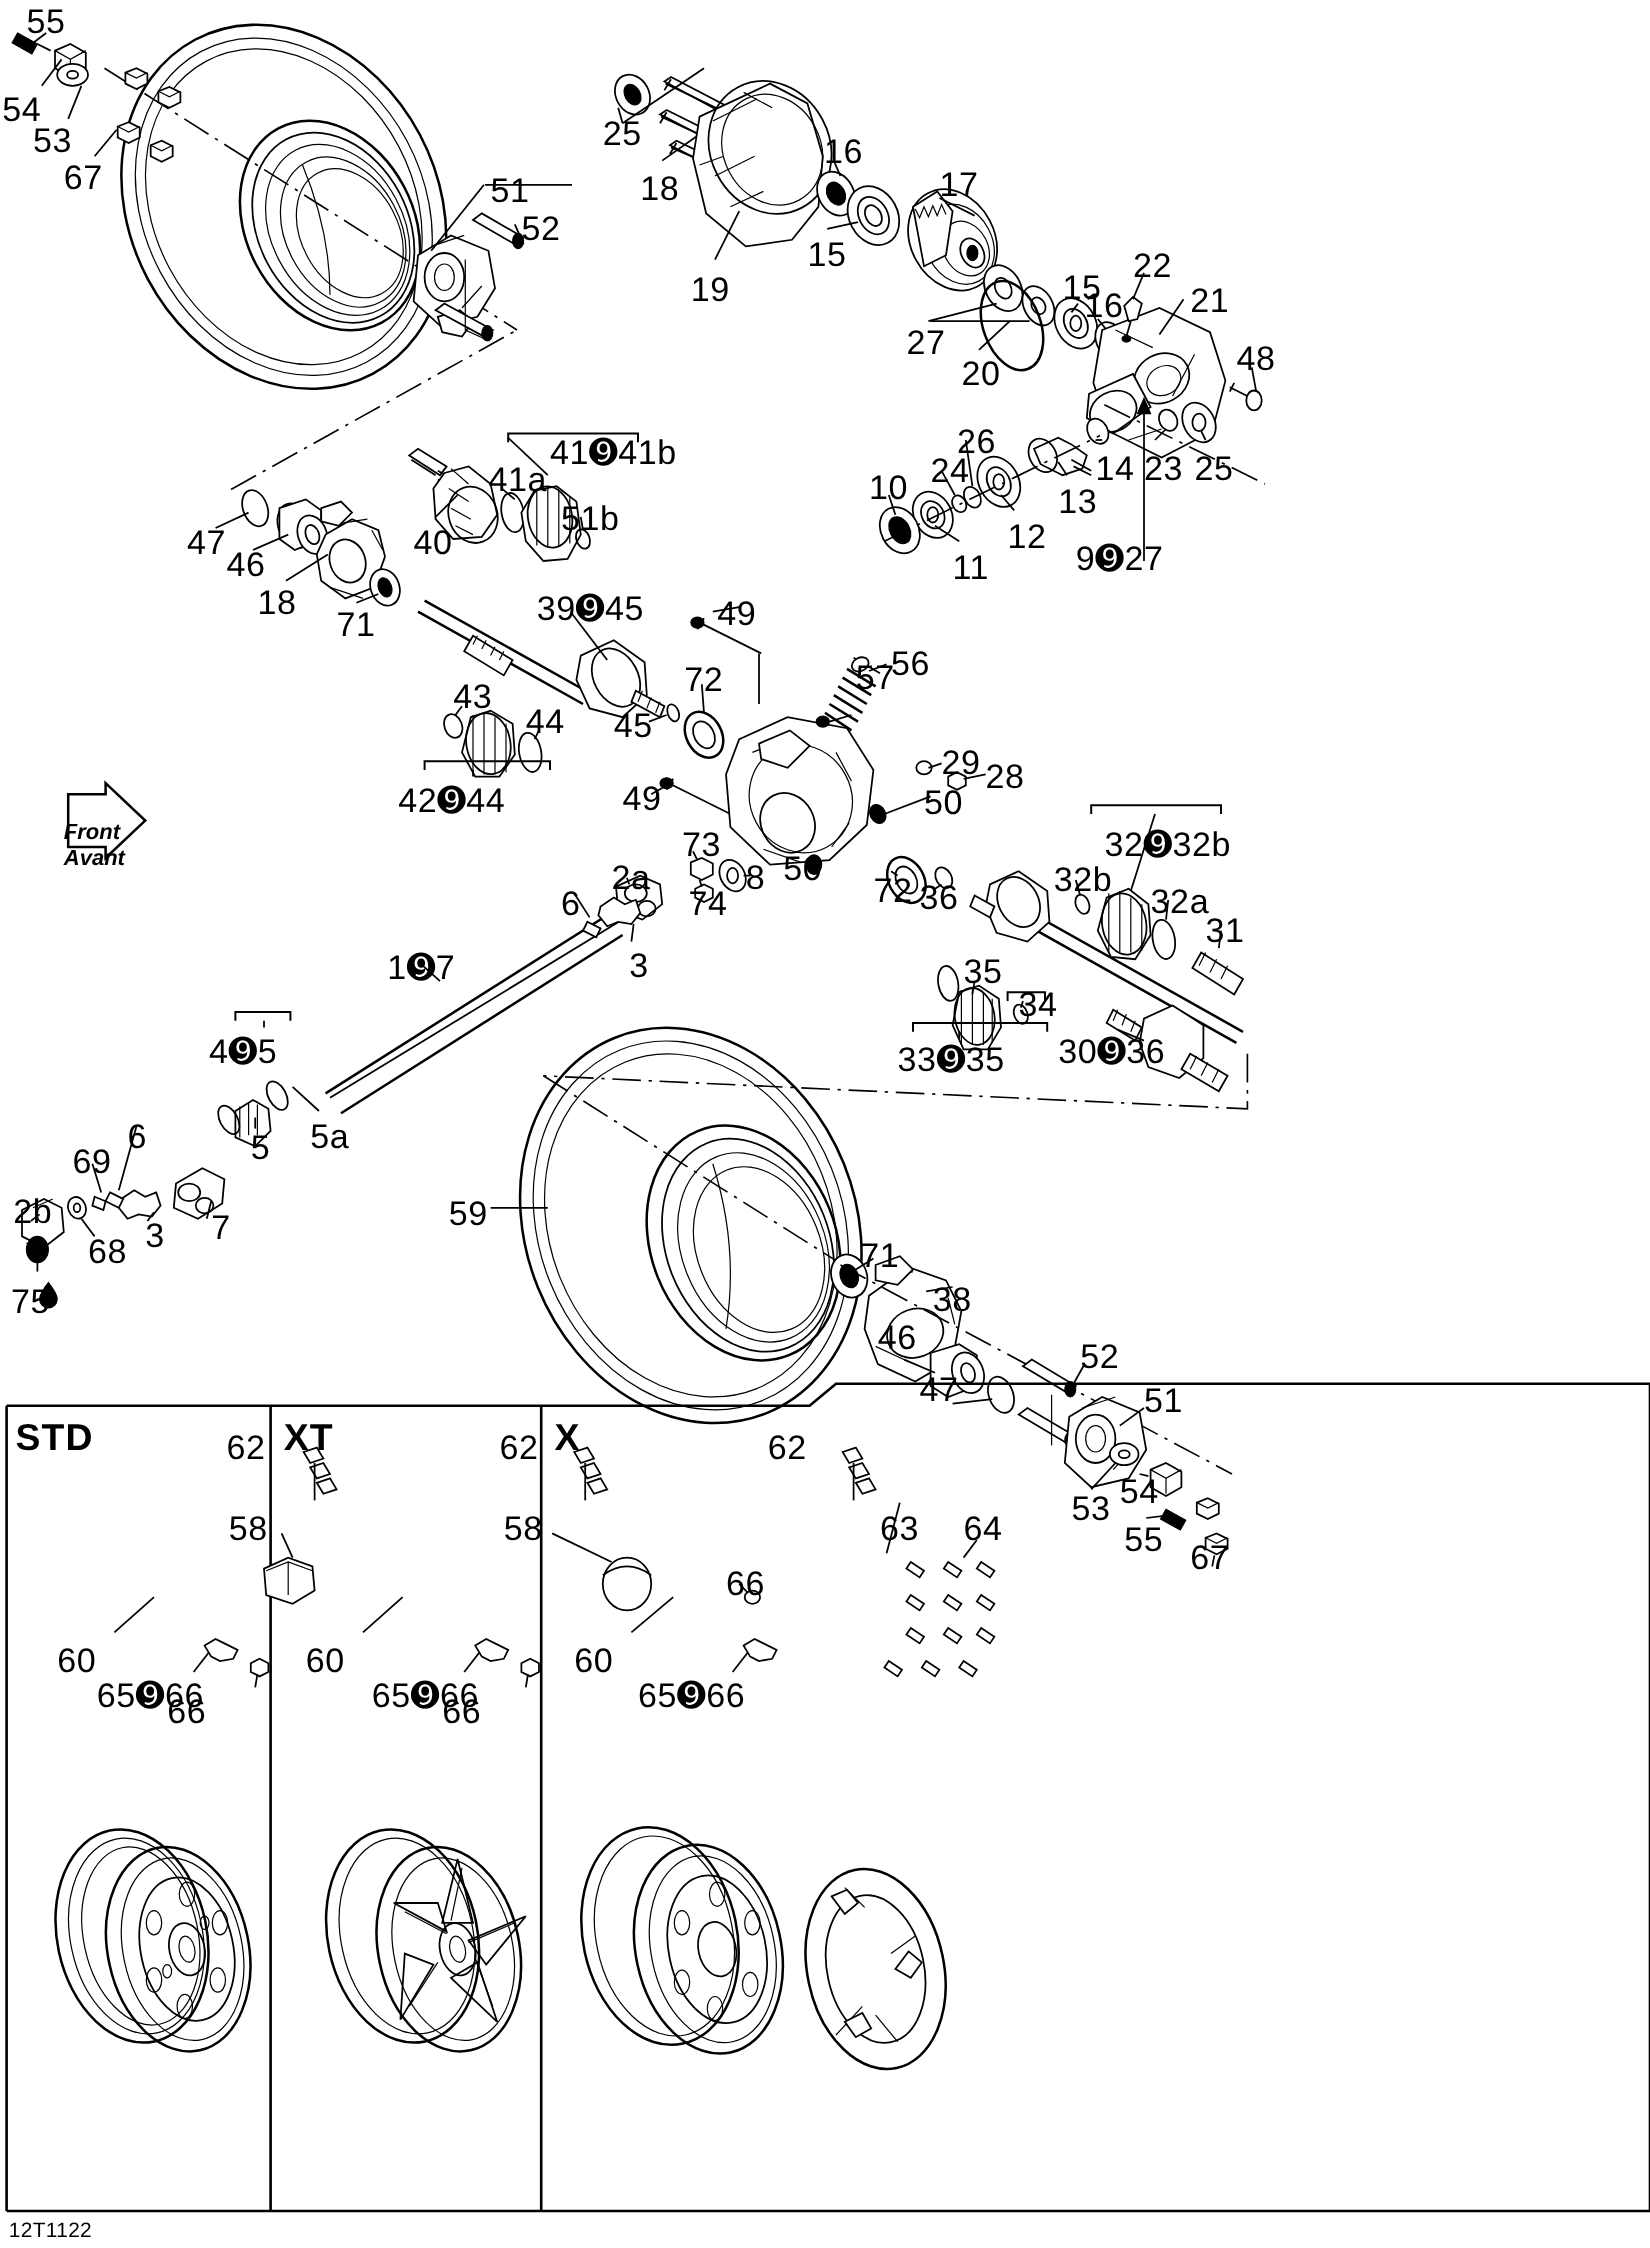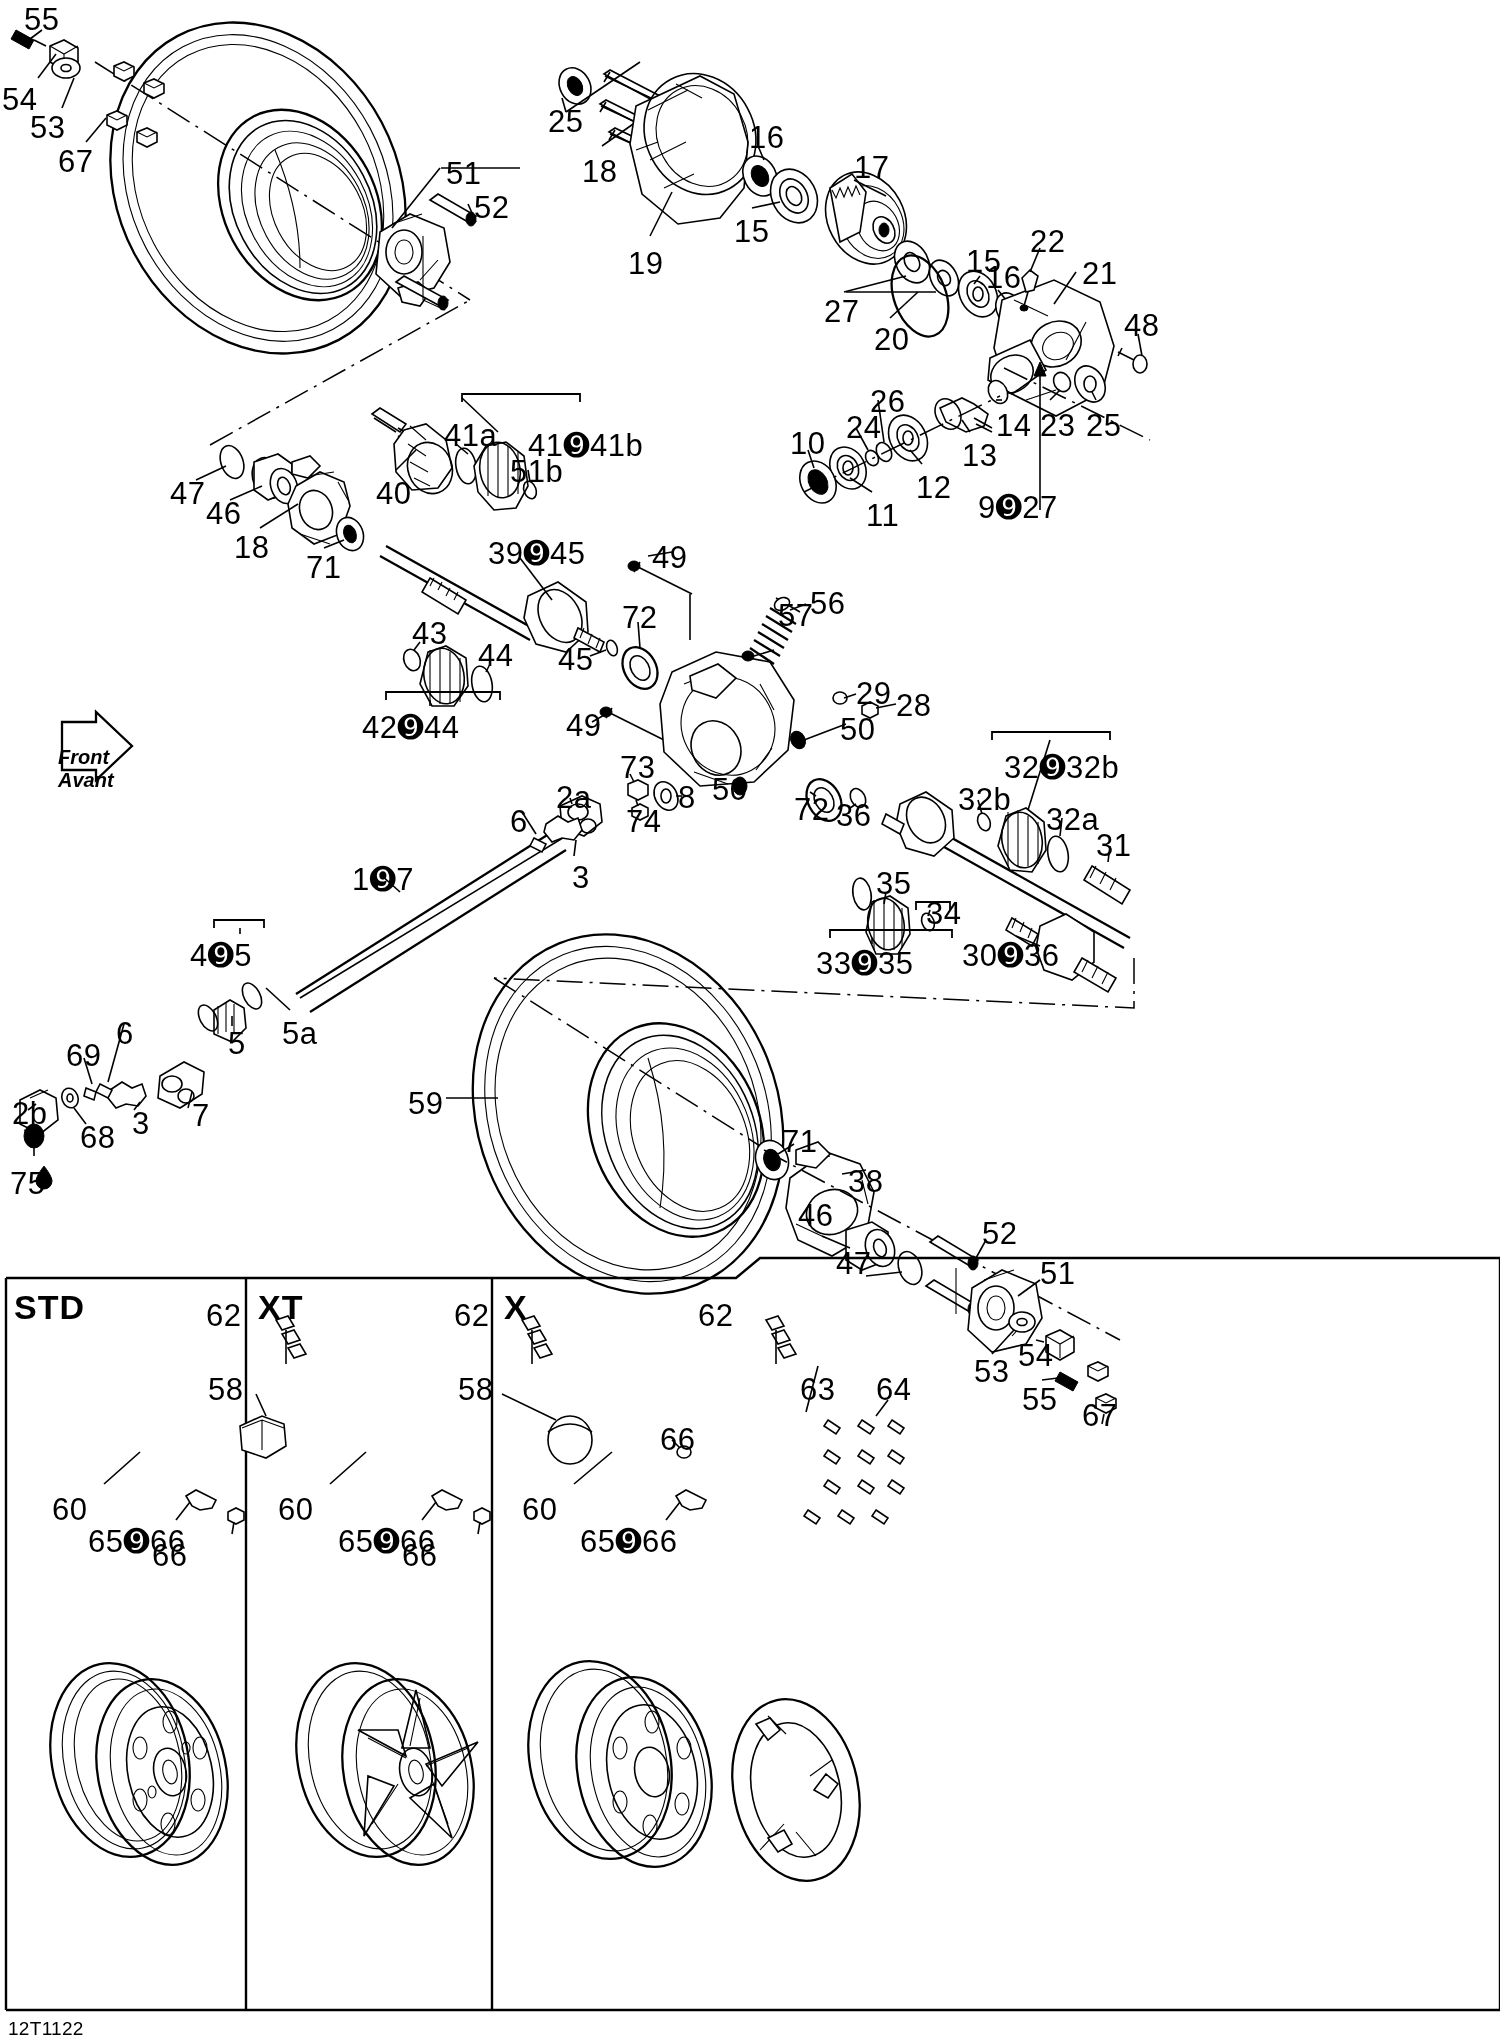--- a/index.html
+++ b/index.html
@@ -708,21 +708,21 @@
       <div class="lbl" style="left: 866px; top: 500px;">11</div>
       <div class="lbl" style="left: 790px; top: 428px;">10</div>
       <div class="lbl rng" style="left: 978px; top: 492px;">9➒27</div>
       <div class="lbl" style="left: 170px; top: 478px;">47</div>
       <div class="lbl" style="left: 206px; top: 498px;">46</div>
       <div class="lbl" style="left: 234px; top: 532px;">18</div>
       <div class="lbl" style="left: 306px; top: 552px;">71</div>
       <div class="lbl" style="left: 376px; top: 478px;">40</div>
       <div class="lbl" style="left: 444px; top: 420px;">41a</div>
       <div class="lbl" style="left: 510px; top: 456px;">51b</div>
-      <div class="lbl rng" style="left: 528px; top: 396px; margin-top: 34px;">41➒41b</div>
+      <div class="lbl rng" style="left: 500px; top: 396px;">41➒41b</div>
       <div class="lbl rng" style="left: 488px; top: 538px;">39➒45</div>
       <div class="lbl" style="left: 412px; top: 618px;">43</div>
       <div class="lbl" style="left: 478px; top: 640px;">44</div>
       <div class="lbl rng" style="left: 362px; top: 712px;">42➒44</div>
       <div class="lbl" style="left: 558px; top: 644px;">45</div>
       <div class="lbl" style="left: 622px; top: 602px;">72</div>
       <div class="lbl" style="left: 652px; top: 542px;">49</div>
       <div class="lbl" style="left: 810px; top: 588px;">56</div>
       <div class="lbl" style="left: 778px; top: 600px;">57</div>
       <div class="lbl" style="left: 856px; top: 678px;">29</div>
@@ -747,21 +747,21 @@
       <div class="lbl" style="left: 510px; top: 806px;">6</div>
       <div class="lbl" style="left: 572px; top: 862px;">3</div>
       <div class="lbl" style="left: 352px; top: 864px;">1➒7</div>
       <div class="lbl" style="left: 190px; top: 940px;">4➒5</div>
       <div class="lbl" style="left: 228px; top: 1028px;">5</div>
       <div class="lbl" style="left: 282px; top: 1018px;">5a</div>
       <div class="lbl" style="left: 116px; top: 1018px;">6</div>
       <div class="lbl" style="left: 66px; top: 1040px;">69</div>
       <div class="lbl" style="left: 192px; top: 1100px;">7</div>
       <div class="lbl" style="left: 132px; top: 1108px;">3</div>
-      <div class="lbl" style="left: 12px; top: 1086px; margin-top: 12px;">2b</div>
+      <div class="lbl" style="left: 12px; top: 1086px;">2b</div>
       <div class="lbl" style="left: 80px; top: 1122px;">68</div>
       <div class="lbl" style="left: 10px; top: 1168px;">75</div>
       <div class="lbl" style="left: 408px; top: 1088px;">59</div>
       <div class="lbl" style="left: 782px; top: 1126px;">71</div>
       <div class="lbl" style="left: 848px; top: 1166px;">38</div>
       <div class="lbl" style="left: 798px; top: 1200px;">46</div>
       <div class="lbl" style="left: 836px; top: 1248px;">47</div>
       <div class="lbl" style="left: 982px; top: 1218px;">52</div>
       <div class="lbl" style="left: 1040px; top: 1258px;">51</div>
       <div class="lbl" style="left: 974px; top: 1356px;">53</div>

